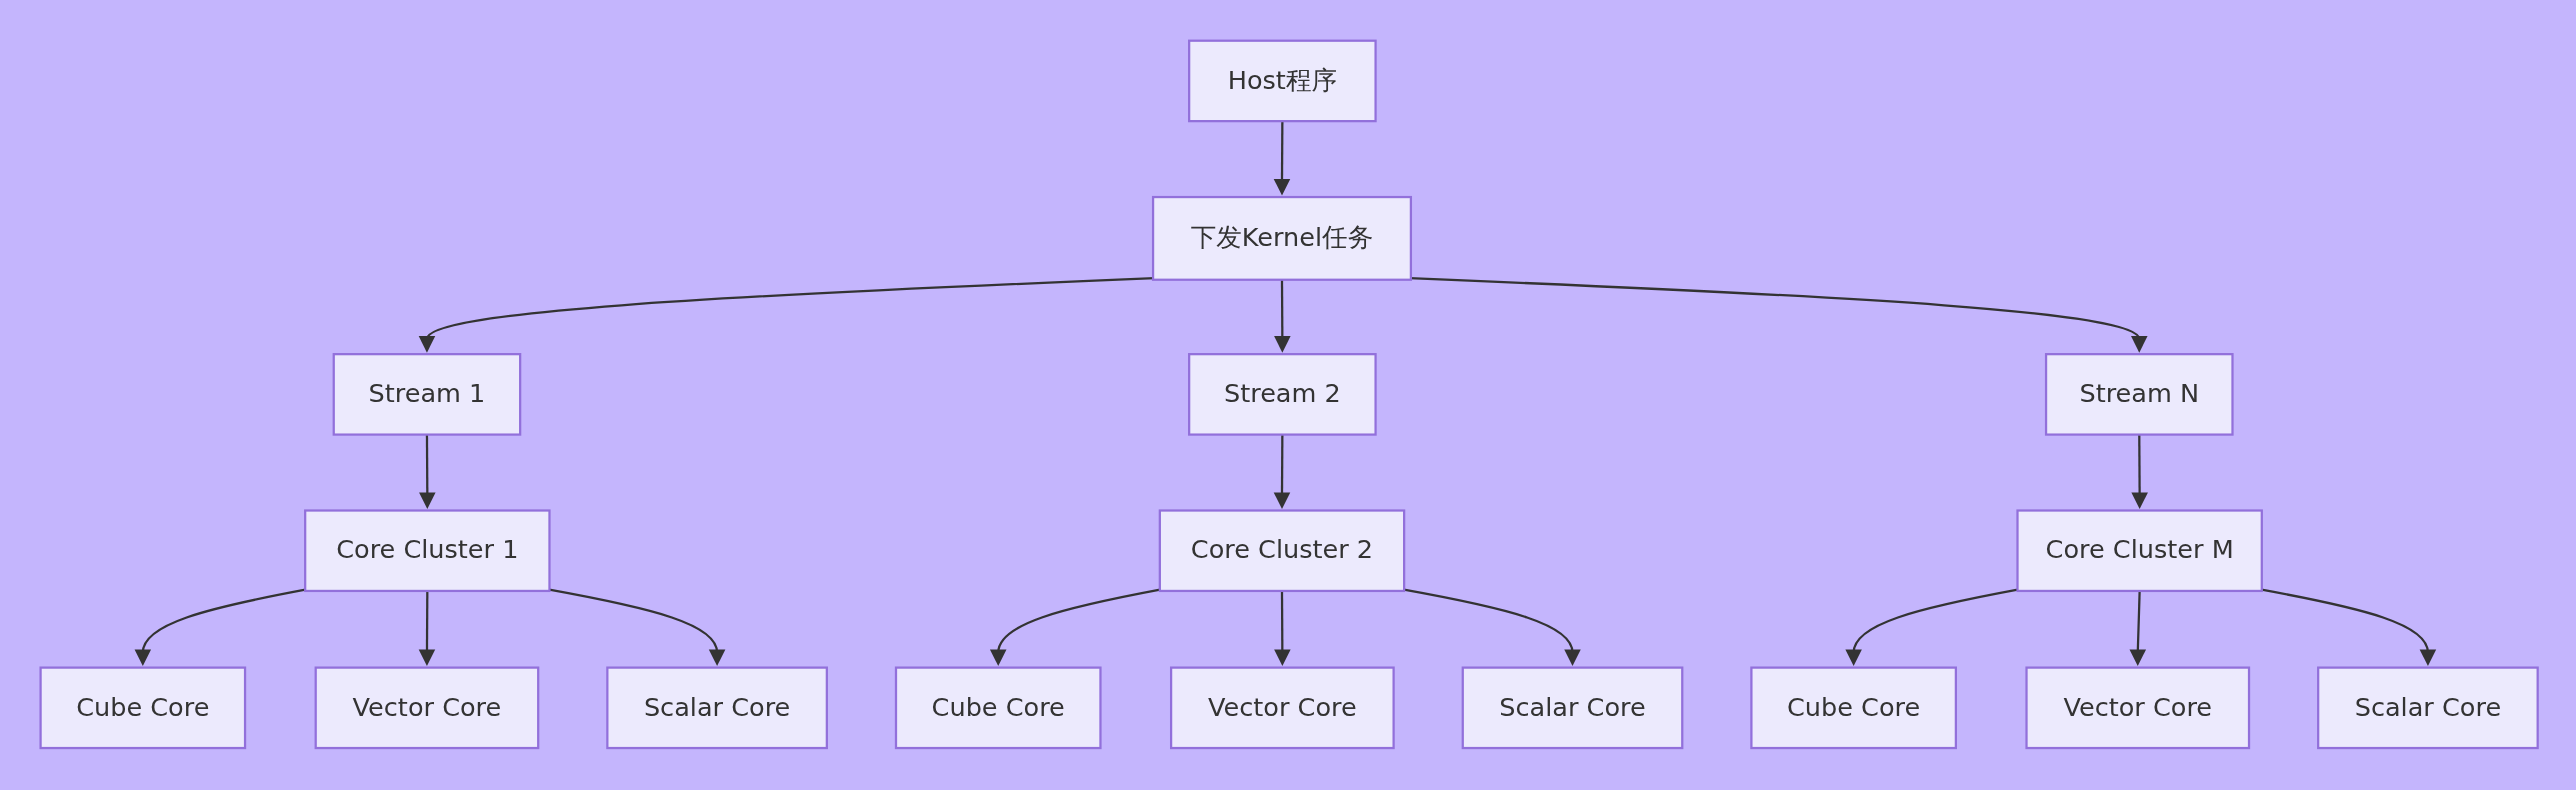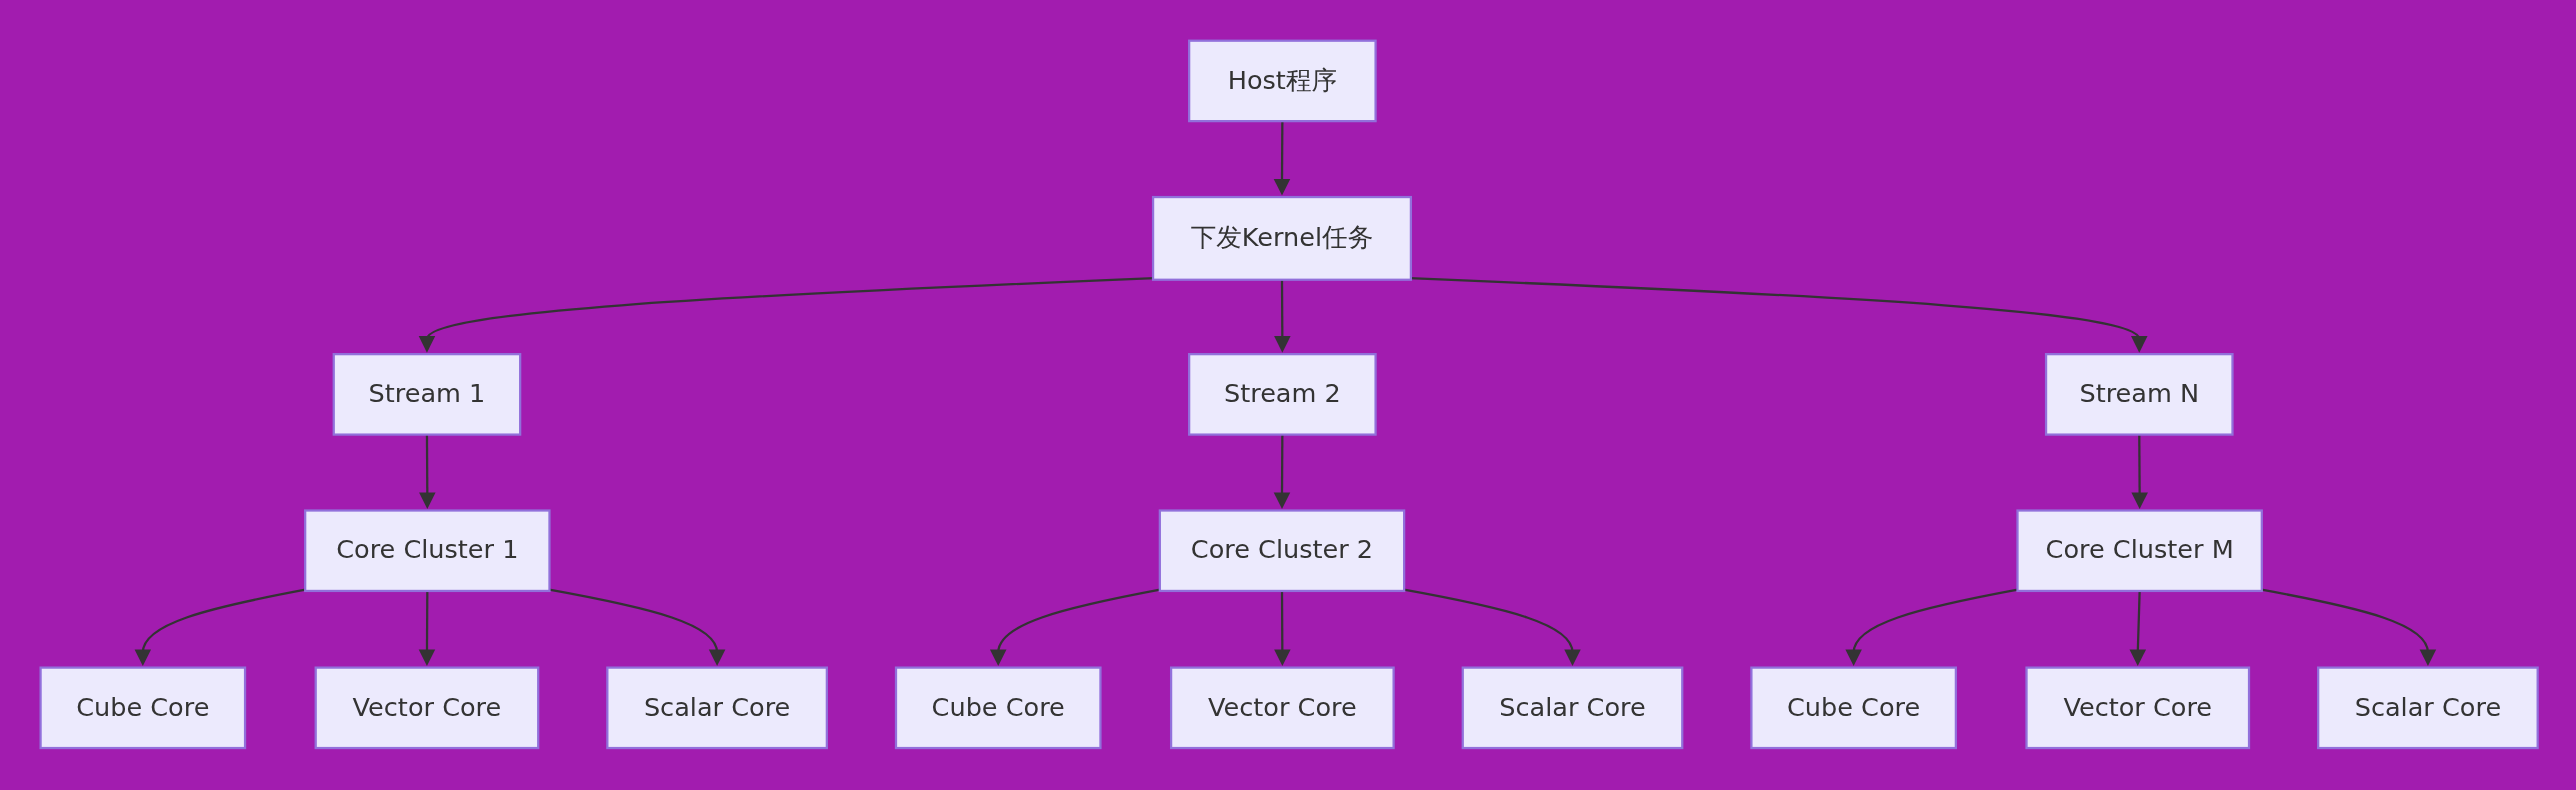--- a/index.html
+++ b/index.html
@@ -11,21 +11,21 @@
   body {
     width: 2576px;
     height: 791px;
     font-family: "DejaVu Sans", "Liberation Sans", sans-serif;
     overflow: hidden;
   }
   #diagram-root {
     position: relative;
     width: 2576px;
     height: 791px;
-    background: #a21caf;
+    background: #c4b5fd;
   }
   svg#flowchart {
     position: absolute;
     top: 0;
     left: 0;
     width: 2576px;
     height: 791px;
     display: block;
   }
   .node-rect {

